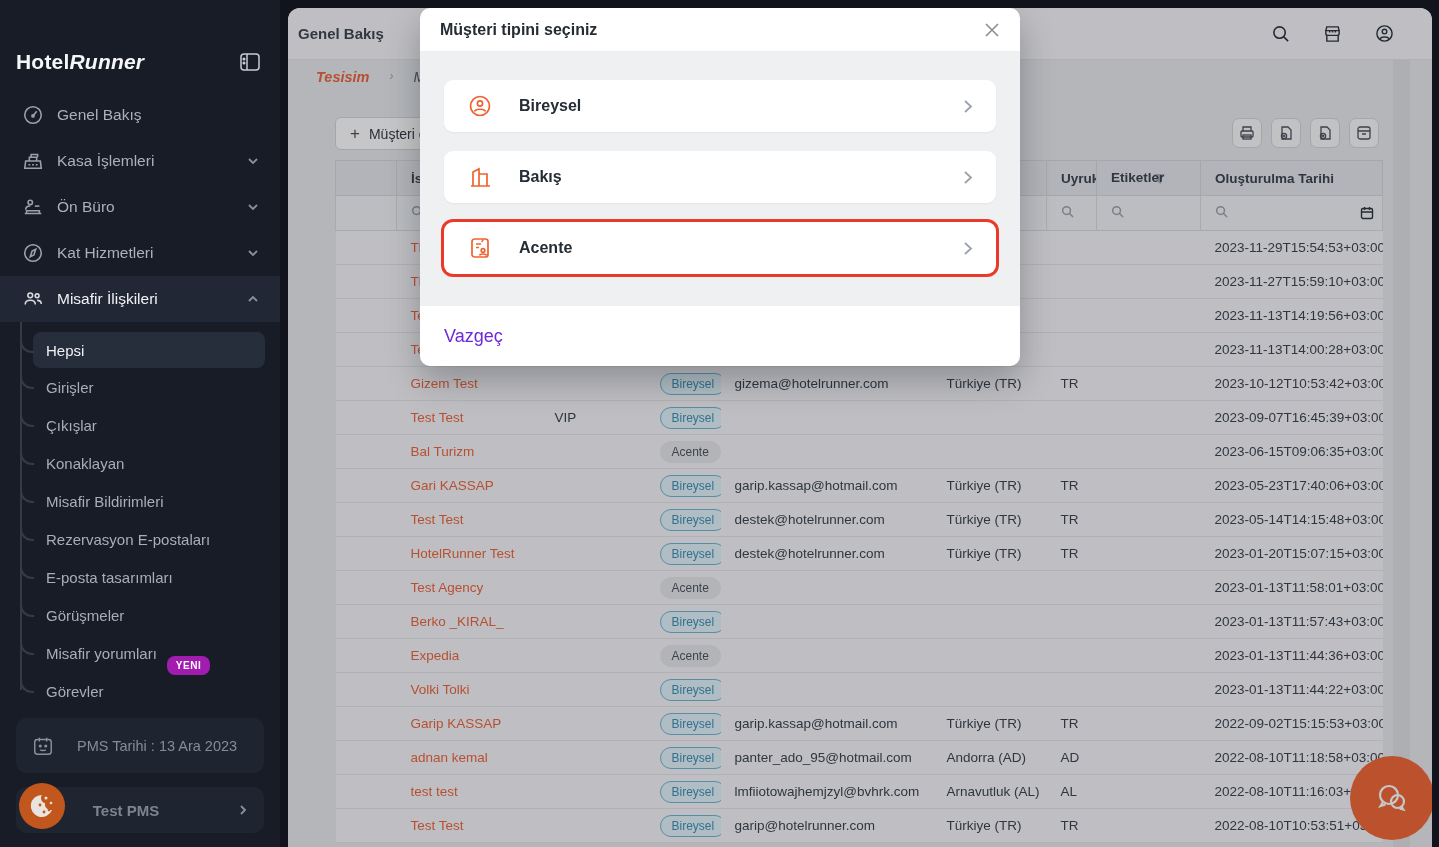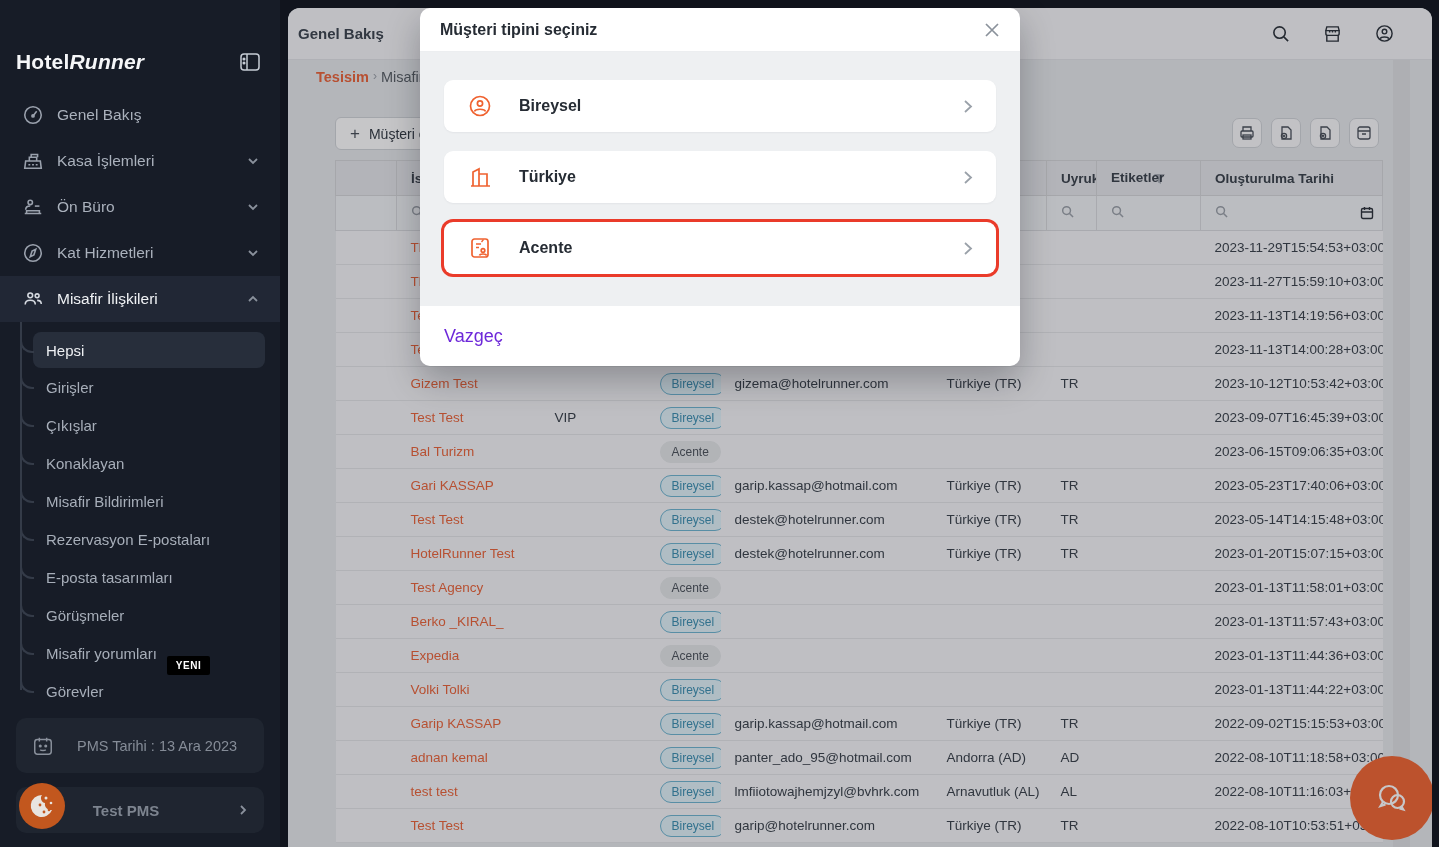--- a/index.html
+++ b/index.html
@@ -25,22 +25,22 @@
   .submenu { position:relative; padding:10px 0 0 0; }
   .submenu .treeline { position:absolute; left:20px; top:0; width:2px; height:368px;
     background:#343b48; }
   .sub-item { position:relative; height:38px; display:flex; align-items:center;
     margin:0 15px 0 33px; padding-left:13px; font-size:15px; color:#a7aeb9; cursor:pointer;
     border-radius:8px; }
   .sub-item::before { content:''; position:absolute; left:-13px; top:-6px; width:12px; height:25px;
     border-left:2px solid #343b48; border-bottom:2px solid #343b48;
     border-bottom-left-radius:12px; }
   .sub-item.active { background:#272e3b; color:#eef0f3; height:36px; }
-  .yeni-badge { margin-left:10px; background:#000000; color:#fff; font-size:10px; font-weight:700;
-    letter-spacing:.5px; padding:4px 9px; border-radius:2px;margin-top:25px; }
+  .yeni-badge { margin-left:10px; background:#a21caf; color:#fff; font-size:10px; font-weight:700;
+    letter-spacing:.5px; padding:4px 9px; border-radius:8px;margin-top:25px; }
 
   .pms-box { position:absolute; left:16px; width:248px; background:#1f2530; border-radius:10px;
     display:flex; align-items:center; color:#858c97; }
   .pms-date { top:718px; height:55px; padding-left:16px; font-size:14.5px;gap:9px; }
   .pms-date .ico { width:22px; height:22px; margin-right:14px; color:#8a919c; }
   .pms-switch { top:787px; height:46px; font-size:15px; font-weight:700; color:#7d848f; }
   .pms-avatar { position:absolute; left:3px; top:-4px; width:46px; height:46px; }
   .pms-name { flex:1; text-align:center; }
   .pms-switch .chev { width:14px; height:14px; margin-right:14px; color:#8a919c; }
 
@@ -48,21 +48,21 @@
   .main { position:absolute; left:288px; top:8px; width:1144px; height:839px;
     background:#e5e7ea; border-radius:12px 12px 0 0; overflow:hidden; z-index:1; }
   .navbar { position:absolute; left:0; top:0; width:100%; height:52px; background:#f2f3f5;
     border-bottom:1px solid #dfe1e4; display:flex; align-items:center; }
   .tabs { display:flex; gap:46px; padding-left:10px; }
   .tab { font-size:15px; font-weight:600; color:#3e4650; cursor:pointer; white-space:nowrap; }
   .nav-icons { margin-left:auto; display:flex; gap:33px; padding-right:38px; }
   .nav-icons .nico { width:19px; height:19px; color:#2e343c; cursor:pointer; }
 
   .breadcrumb { position:absolute; left:28px; top:61px; display:flex; align-items:flex-start;
-    gap:4px; font-size:14.5px; }
+    gap:20px; font-size:14.5px;font-style:italic; }
   .bc-home { color:#e8653c; font-weight:600; cursor:pointer; }
   .bc-sep { color:#9aa0a8; font-size:12px; }
   .bc-cur { color:#596066; }
 
   .add-btn { position:absolute; left:47px; top:109px; height:33px; background:#fbfcfc;
     border:1px solid #cfd2d6; border-radius:6px; display:flex; align-items:center; gap:9px;
     padding:0 14px; font-size:14px; color:#333a43; cursor:pointer; }
   .add-btn .plus { font-size:17px; color:#4a5059; }
   .tool-btns { position:absolute; left:944px; top:110px; display:flex; gap:9px; }
   .tbtn { width:30px; height:30px; background:#f6f7f8; border:1px solid #cfd2d6; border-radius:7px;
@@ -636,21 +636,21 @@
           <path d="M6 3l6 5.5L6 14"></path>
         </svg>
     </div>
     <div class="option">
       <svg class="oico" viewBox="0 0 24 24" fill="none" stroke="currentColor" stroke-width="1.7">
           <path d="M5 21V7l6-3v17"></path>
           <path d="M11 9h8v12"></path>
           <path d="M3 21h19"></path>
           <path d="M7.5 9h.01M7.5 12.5h.01M7.5 16h.01M14.5 12h.01M14.5 15.5h.01"></path>
         </svg>
-      <span class="olbl">Türkiye</span>
+      <span class="olbl">Bakış</span>
       <svg class="ochev" viewBox="0 0 17 17" fill="none" stroke="currentColor" stroke-width="1.8">
           <path d="M6 3l6 5.5L6 14"></path>
         </svg>
     </div>
     <div class="option highlighted">
       <svg class="oico" viewBox="0 0 24 24" fill="none" stroke="currentColor" stroke-width="1.7">
           <rect x="4" y="3" width="16" height="18" rx="2.5"></rect>
           <path d="M8 8h5M8 11.5h3"></path>
           <circle cx="15" cy="14.5" r="1.8"></circle>
           <path d="M11.5 19.5c.4-2 6.6-2 7 0"></path>

